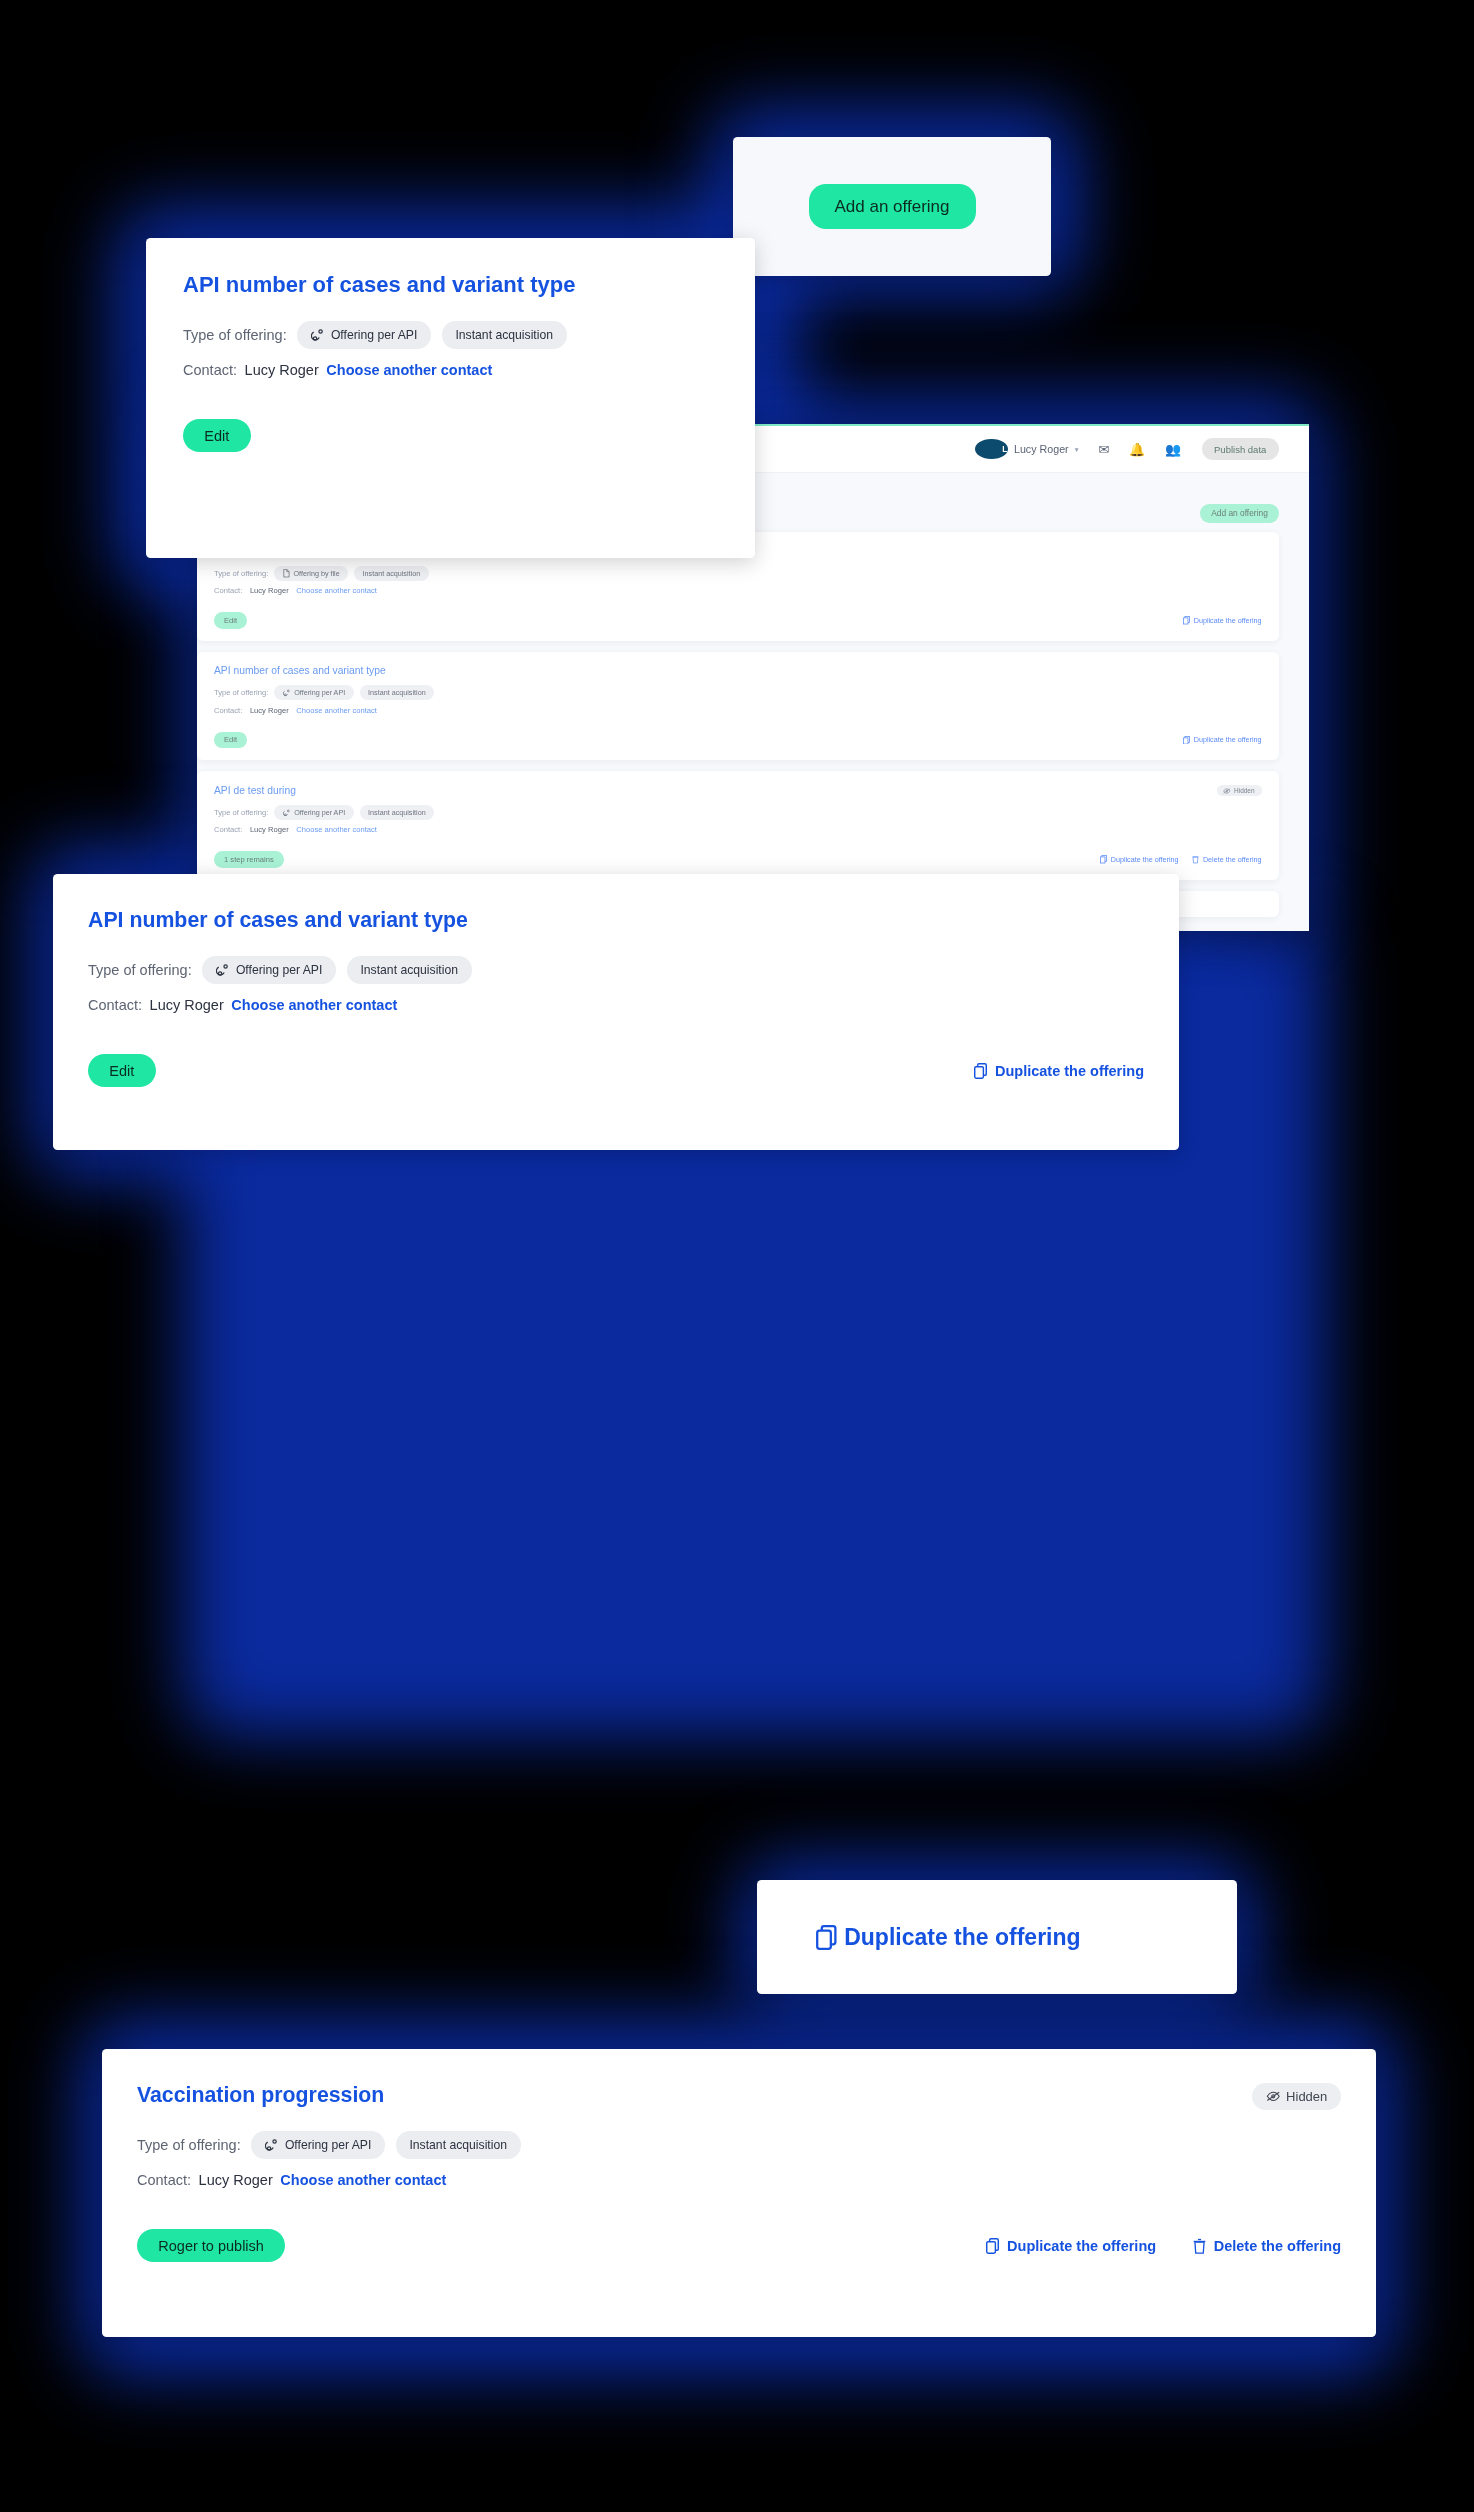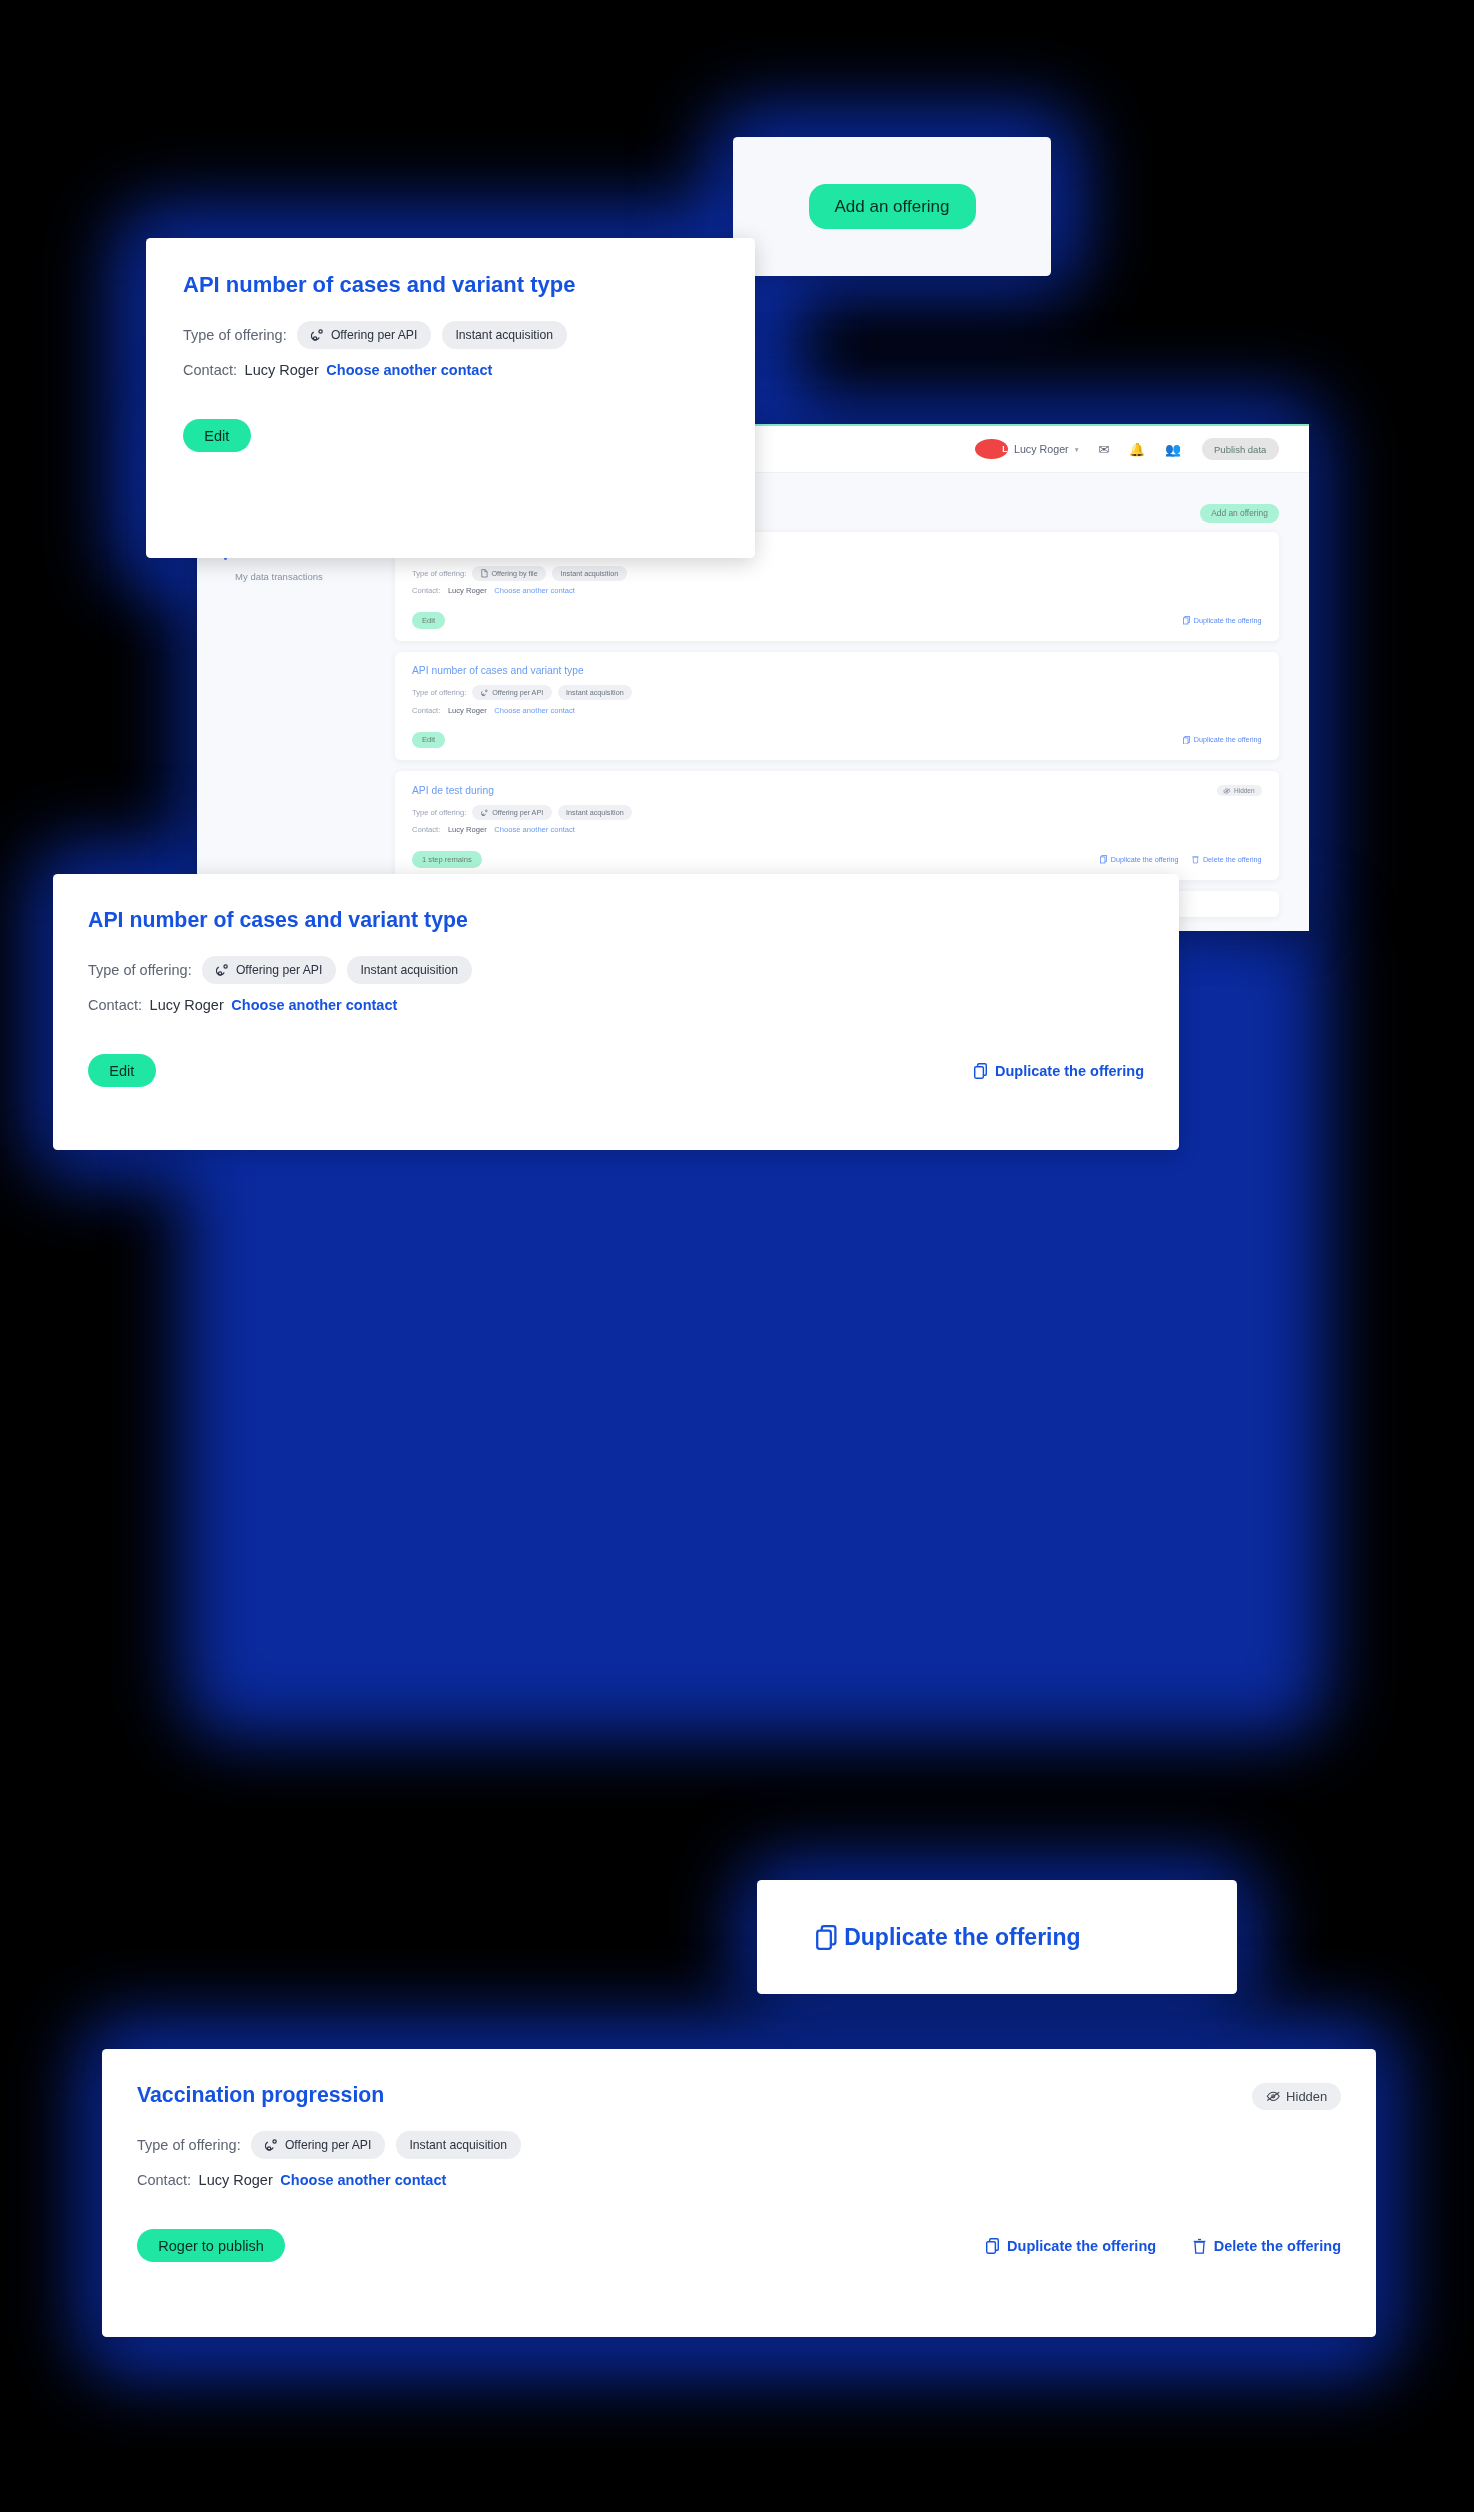--- a/index.html
+++ b/index.html
@@ -39,21 +39,21 @@
 
   
   .topbar {
     height:47px; background:#fff;
     display:flex; align-items:center; justify-content:flex-end;
     padding-right:30.5px; gap:20px;
     border-bottom:0.8px solid #eef1f6;
   }
   .avatar {
     width:28px;height:20.6px;border-radius:50%;
-    background:#ef4444;color:#fff;font-size:8.4px;font-weight:bold;
+    background:#0c4a6e;color:#fff;font-size:8.4px;font-weight:bold;
     display:flex;align-items:center;justify-content:center;padding-left:33px;
   }
   .user-wrap { display:flex; align-items:center; gap:6.1px; font-size:10.7px; color:#5a6274; }
   .chev { font-size:7.6px; color:#9aa2b4; }
   .ticon { color:#5a6274; font-size:13px; line-height:1; }
   .publish-btn {
     background:#e5e5e5; color:#5e7a70; font-size:9.5px;
     border-radius:15.2px; padding:5.3px 12.2px;
   }
 
@@ -192,25 +192,20 @@
       <span class="ticon">✉</span>
       <span class="ticon">🔔</span>
       <span class="ticon">👥</span>
       <div class="publish-btn">Publish data</div>
     </div>
 
     <div class="crumbs">My organization</div>
 
     <div class="app-body">
 
-      <div class="side">
-        <div class="side-item">My data themes</div>
-        <div class="side-item active">My data offerings</div>
-        <div class="side-item">My data transactions</div>
-      </div>
 
       <div class="content">
 
         <div class="sec-head">
           <div class="sec-title">My published offerings</div>
           <div class="addbtn-sm">Add an offering</div>
         </div>
 
         <div class="ocard">
           <div class="otitle">City traffic information during pandemic</div>

